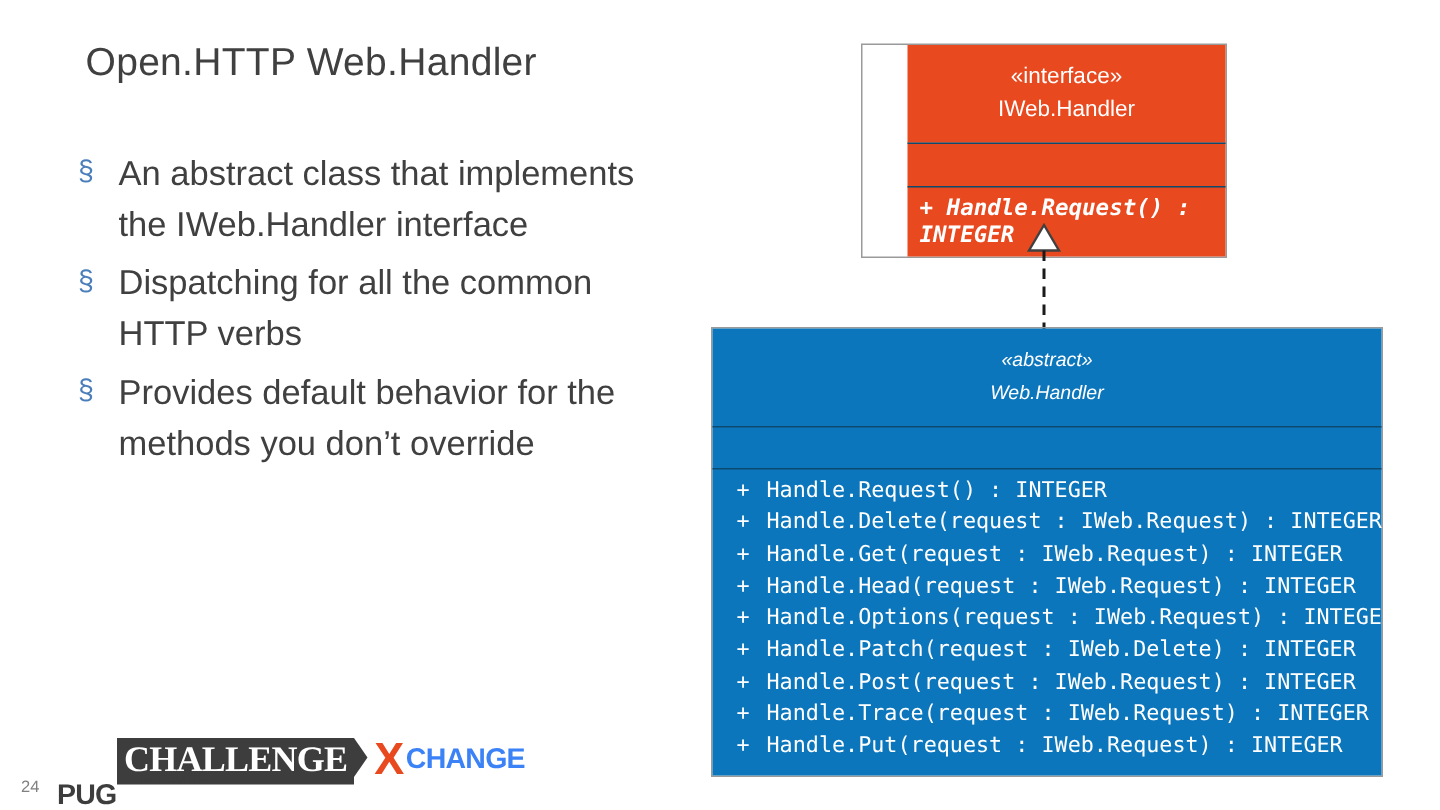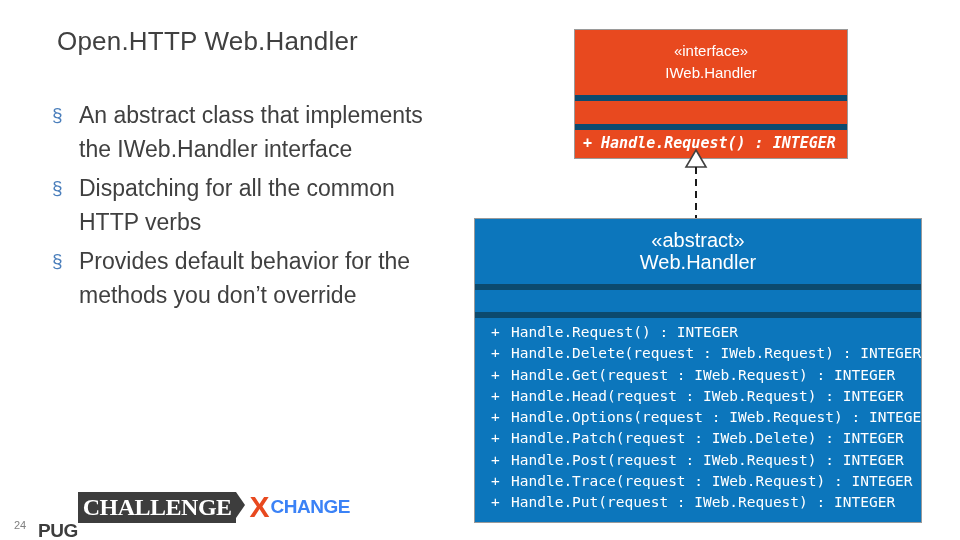--- a/index.html
+++ b/index.html
@@ -113,27 +113,28 @@
   .uml{position:absolute;}
 
   .cls{
     border:1px solid #9a9a9a;
     box-sizing:border-box;
   }
   .cls .row{
     box-sizing:border-box;
   }
   .cls .sep{
-    border-top:6px solid #0c4a6e;
+    border-top:1px solid #0c4a6e;
   }
 
   
   #interface-box{
     left:574px; top:29px;
-    width:274px;
+    width:244px;
+    padding-left:30px;
   }
   #interface-box .hdr{
     background:#e8491f;
     color:#ffffff;
     text-align:center;
     padding:10px 4px 11px;
     font-size:15px;
     line-height:22px;
   }
   #interface-box .empty{
@@ -153,22 +154,23 @@
   
   #abstract-box{
     left:474px; top:218px;
     width:448px;
   }
   #abstract-box .hdr{
     background:#0c76bc;
     color:#ffffff;
     text-align:center;
     padding:10px 4px 11px;
-    font-size:20px;
+    font-size:13px;
     line-height:22px;
+    font-style:italic;
   }
   #abstract-box .empty{
     background:#0c76bc;
     height:28px;
   }
   #abstract-box .ops{
     background:#0c76bc;
     color:#ffffff;
     padding:4px 0 8px 0;
   }

